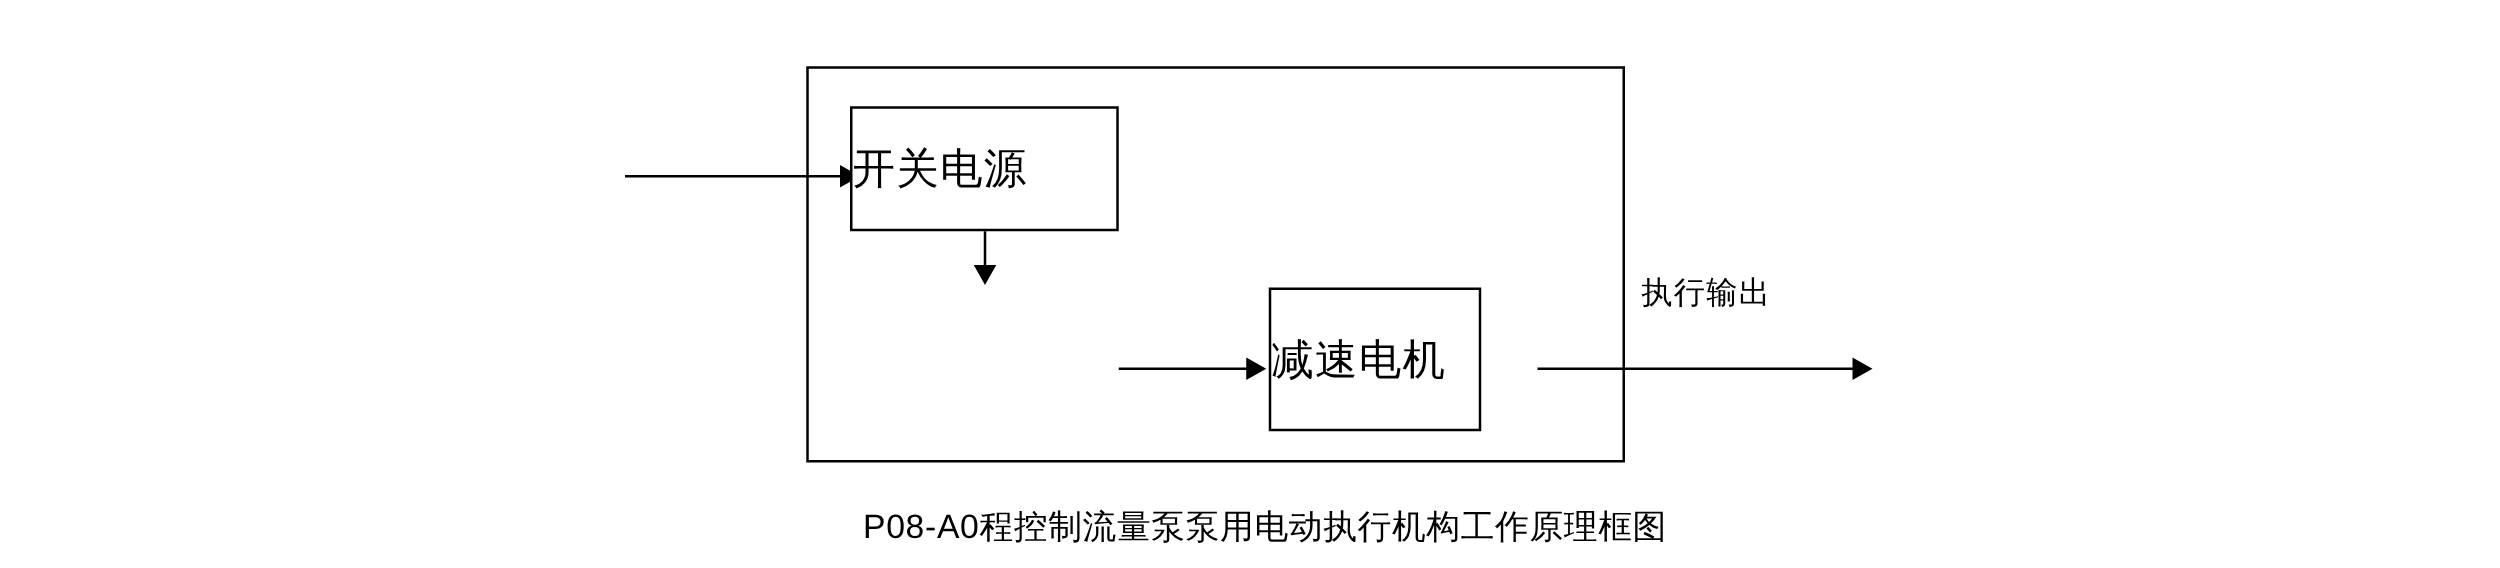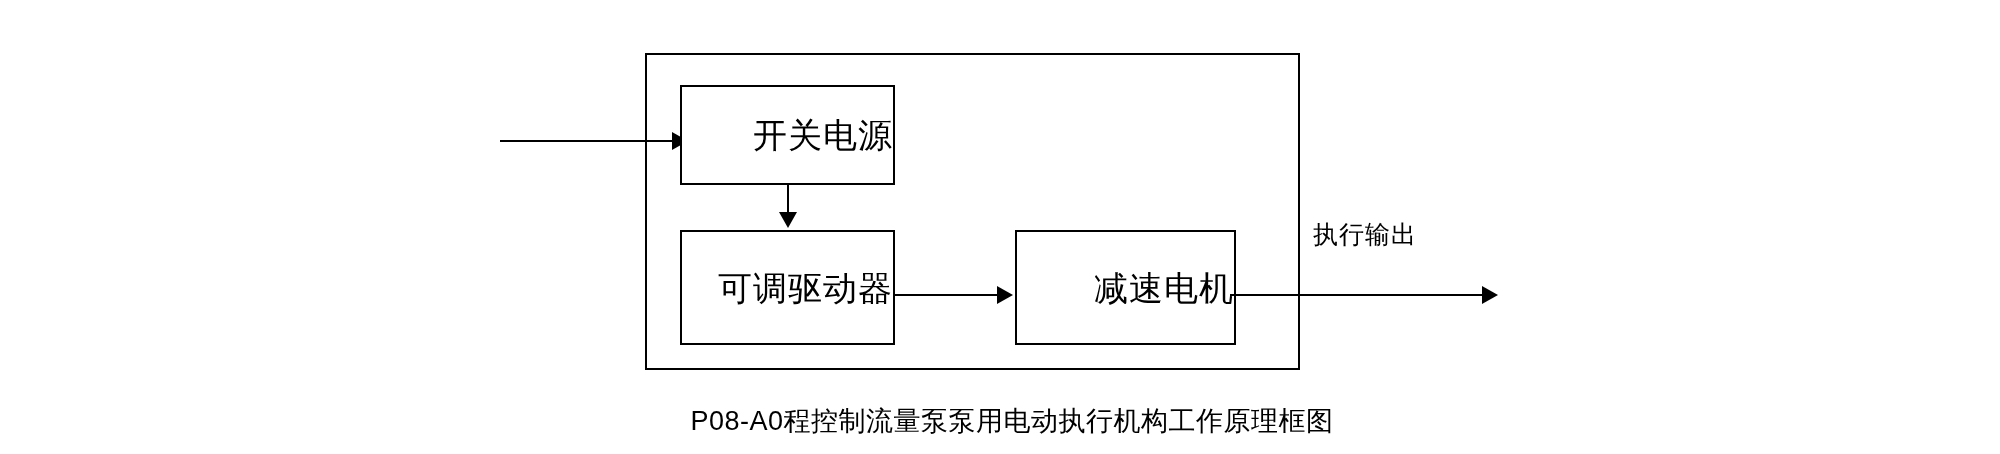--- a/index.html
+++ b/index.html
@@ -31,34 +31,34 @@
   }
 
   
   .node {
     position: absolute;
     box-sizing: border-box;
     border: 2px solid #000000;
     background: #ffffff;
     display: flex;
     align-items: center;
-    justify-content: flex-end;
+    justify-content: flex-start;
   }
   .node-label {
     font-family: "Liberation Sans", "DejaVu Sans", sans-serif;
     font-size: 34px;
     line-height: 1;
     color: #000000;
     letter-spacing: 1px;
     white-space: nowrap;
   }
 
   #node-psu      { left: 680px;  top: 85px;  width: 215px; height: 100px; }
   #node-driver   { left: 680px;  top: 230px; width: 215px; height: 115px; }
-  #node-motor    { left: 1015px; top: 230px; width: 221px; height: 115px; }
+  #node-motor    { left: 1015px; top: 230px; width: 170px; height: 115px; }
 
   
   .hline {
     position: absolute;
     height: 0;
     border-top: 2px solid #000000;
   }
   .vline {
     position: absolute;
     width: 0;
@@ -137,23 +137,20 @@
   <div class="hline" id="input-line"></div>
   <div class="arrowhead-right" id="input-arrowhead"></div>
 
   <div class="node" id="node-psu">
     <span class="node-label">开关电源</span>
   </div>
 
   <div class="vline" id="psu-driver-line"></div>
   <div class="arrowhead-down" id="psu-driver-arrowhead"></div>
 
-  <div class="node" id="node-driver">
-    <span class="node-label">可调驱动器</span>
-  </div>
 
   <div class="hline" id="driver-motor-line"></div>
   <div class="arrowhead-right" id="driver-motor-arrowhead"></div>
 
   <div class="node" id="node-motor">
     <span class="node-label">减速电机</span>
   </div>
 
   <div class="hline" id="output-line"></div>
   <div class="arrowhead-right" id="output-arrowhead"></div>

